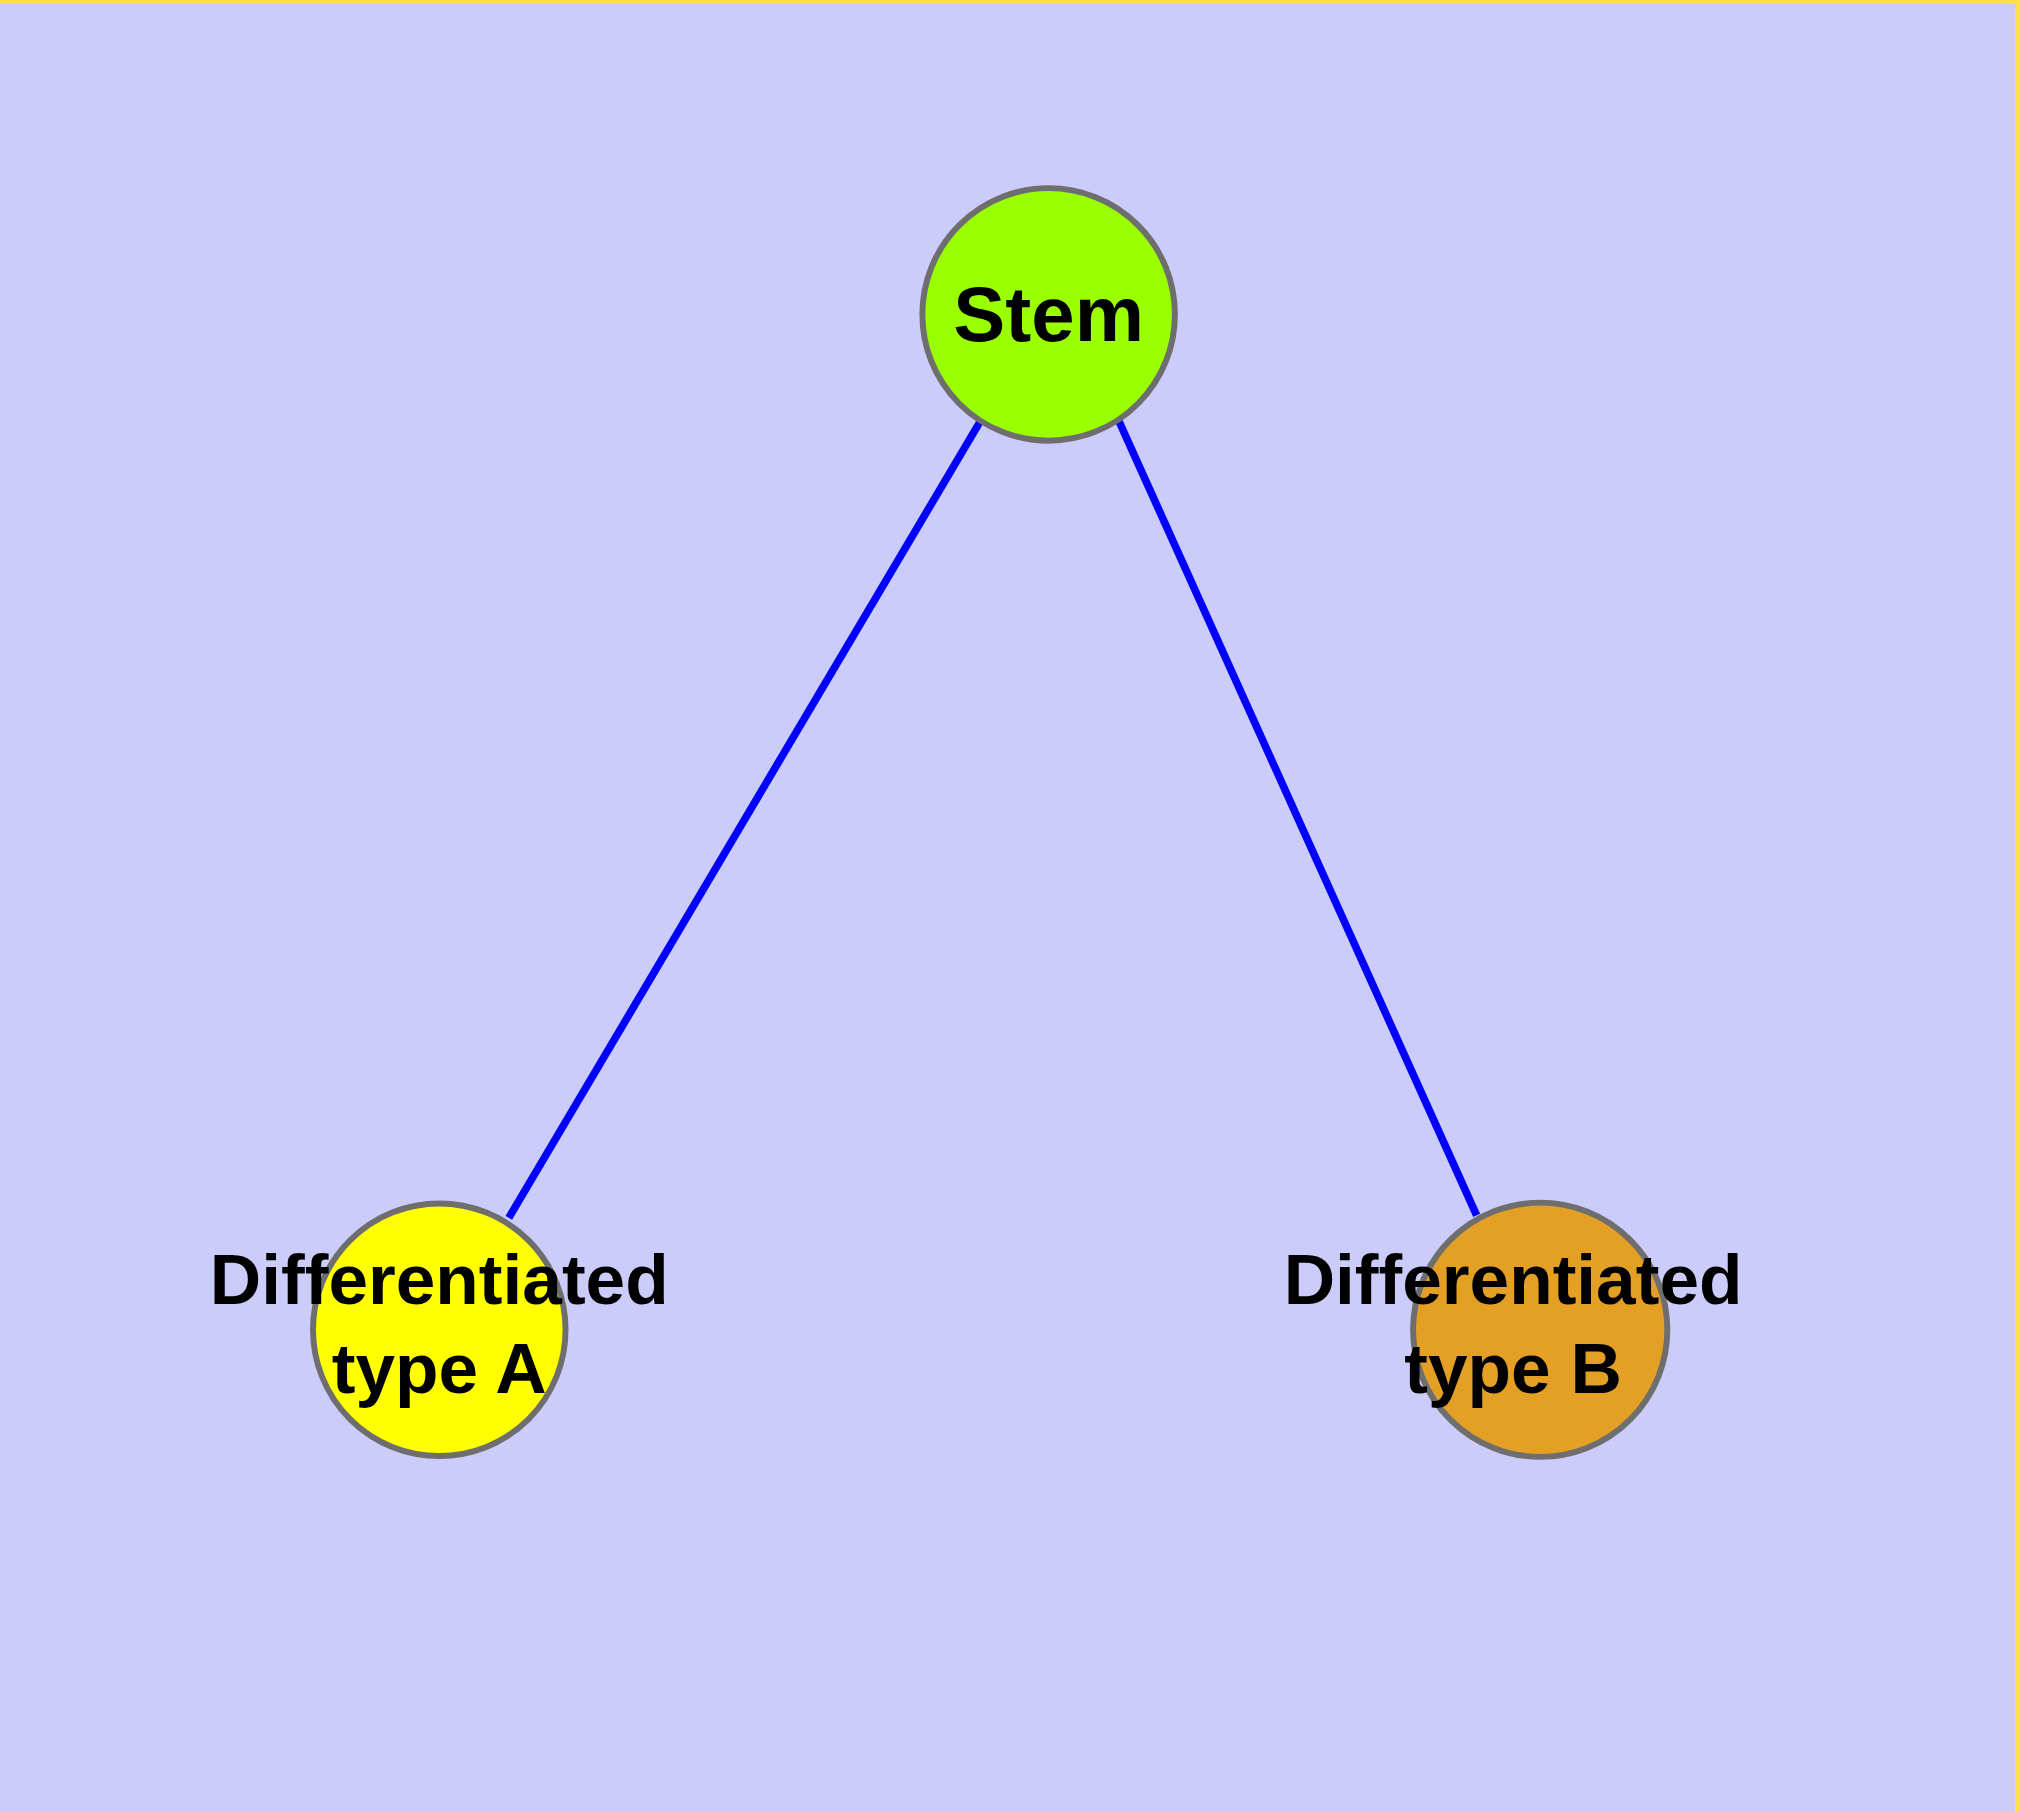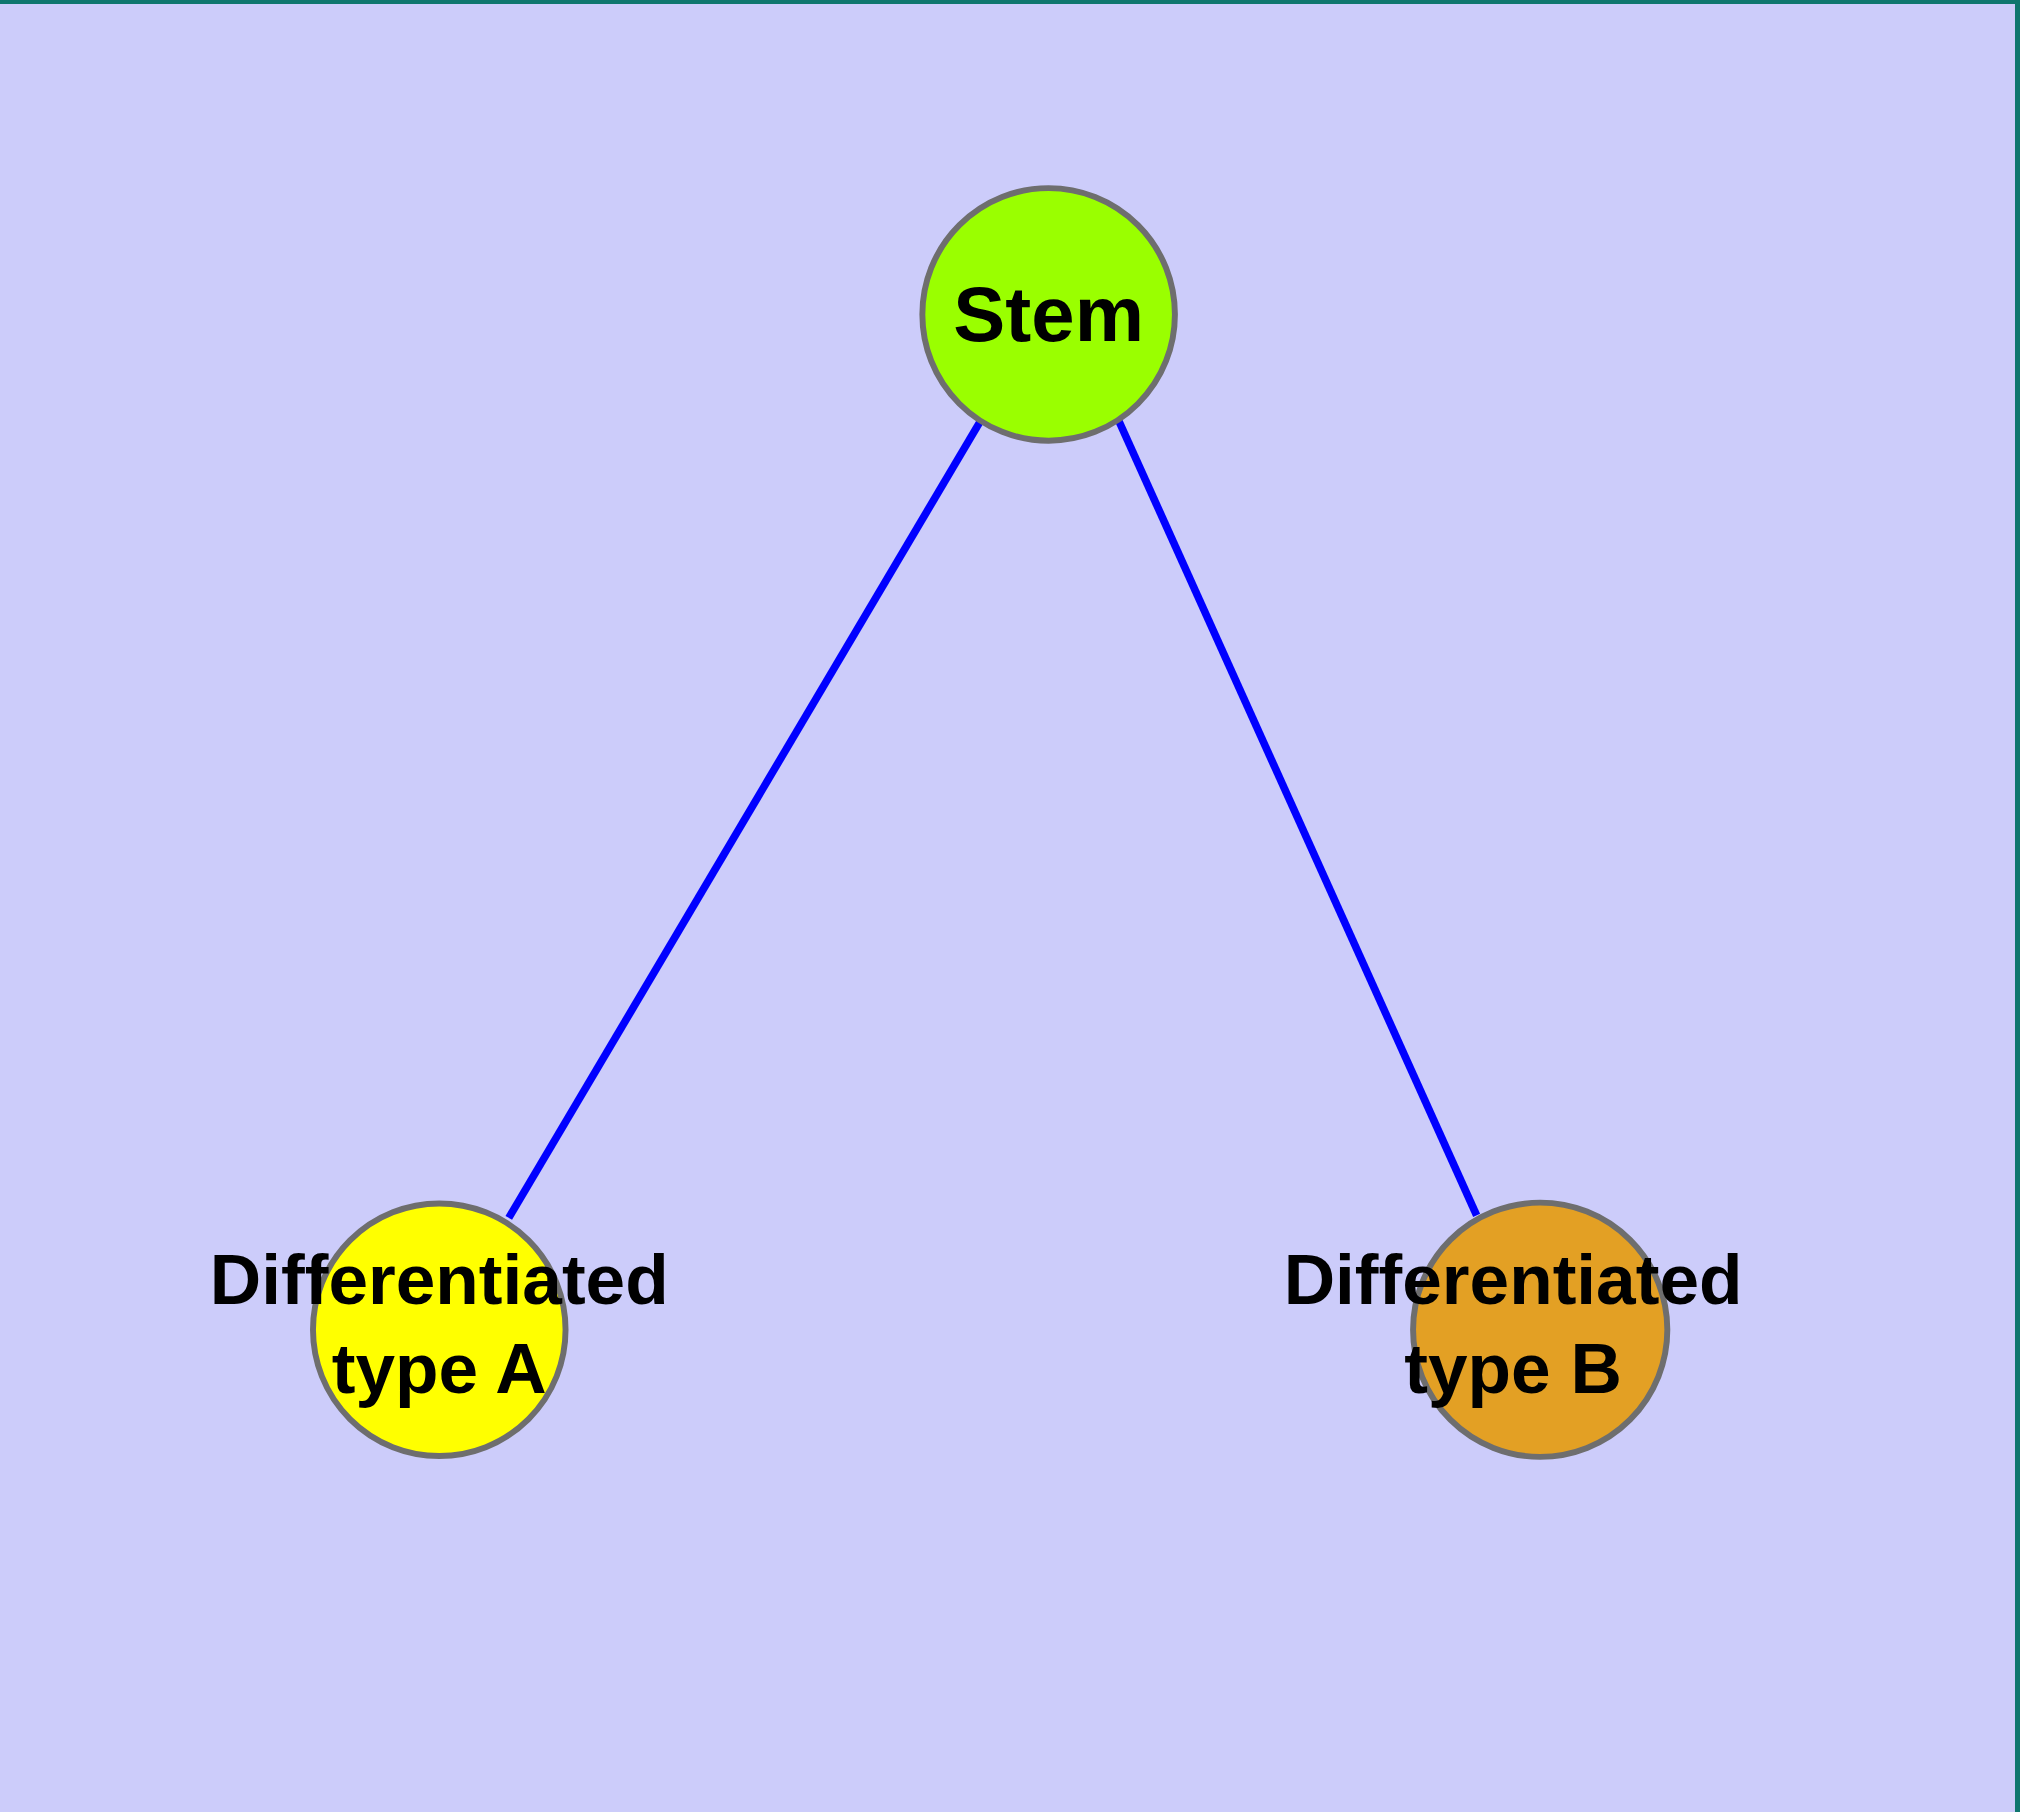--- a/index.html
+++ b/index.html
@@ -4,21 +4,21 @@
 <style>
   html, body {
     margin: 0;
     padding: 0;
     background: #ffffff;
   }
   #stage {
     position: relative;
     width: 2021px;
     height: 1812px;
-    background: #0f766e;
+    background: #fde047;
     overflow: hidden;
     font-family: "Liberation Sans", sans-serif;
   }
   #canvas-bg {
     position: absolute;
     left: 0px;
     top: 4.2px;
     width: 2015px;
     height: 1808px;
     background: #ccccfa;

